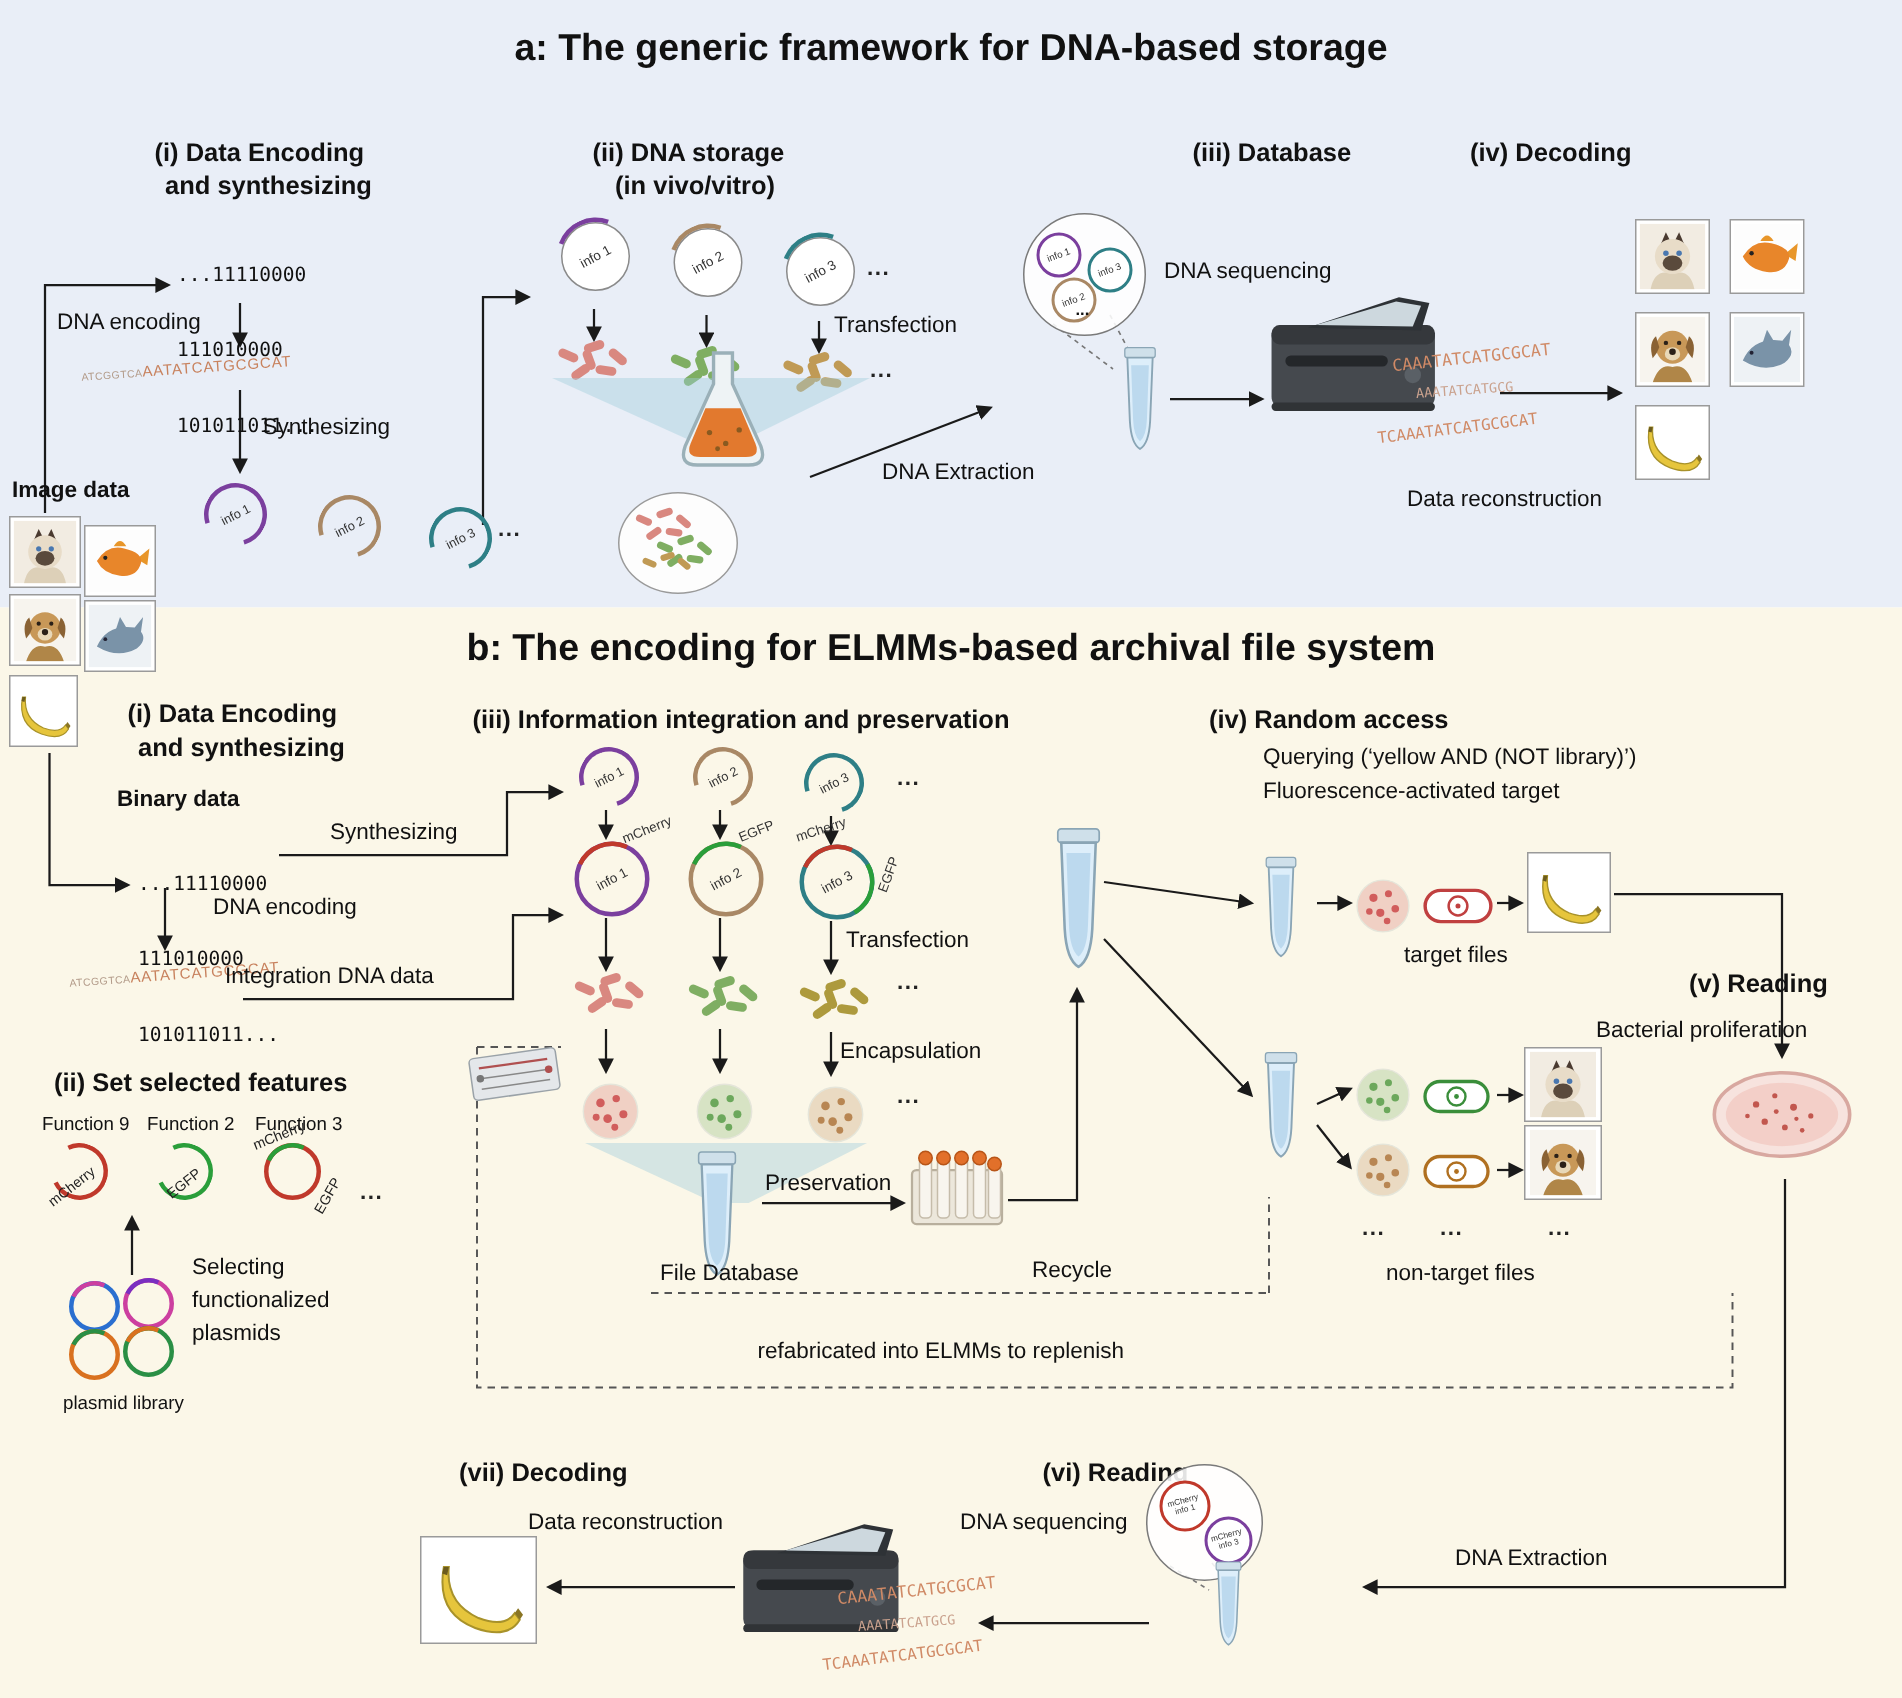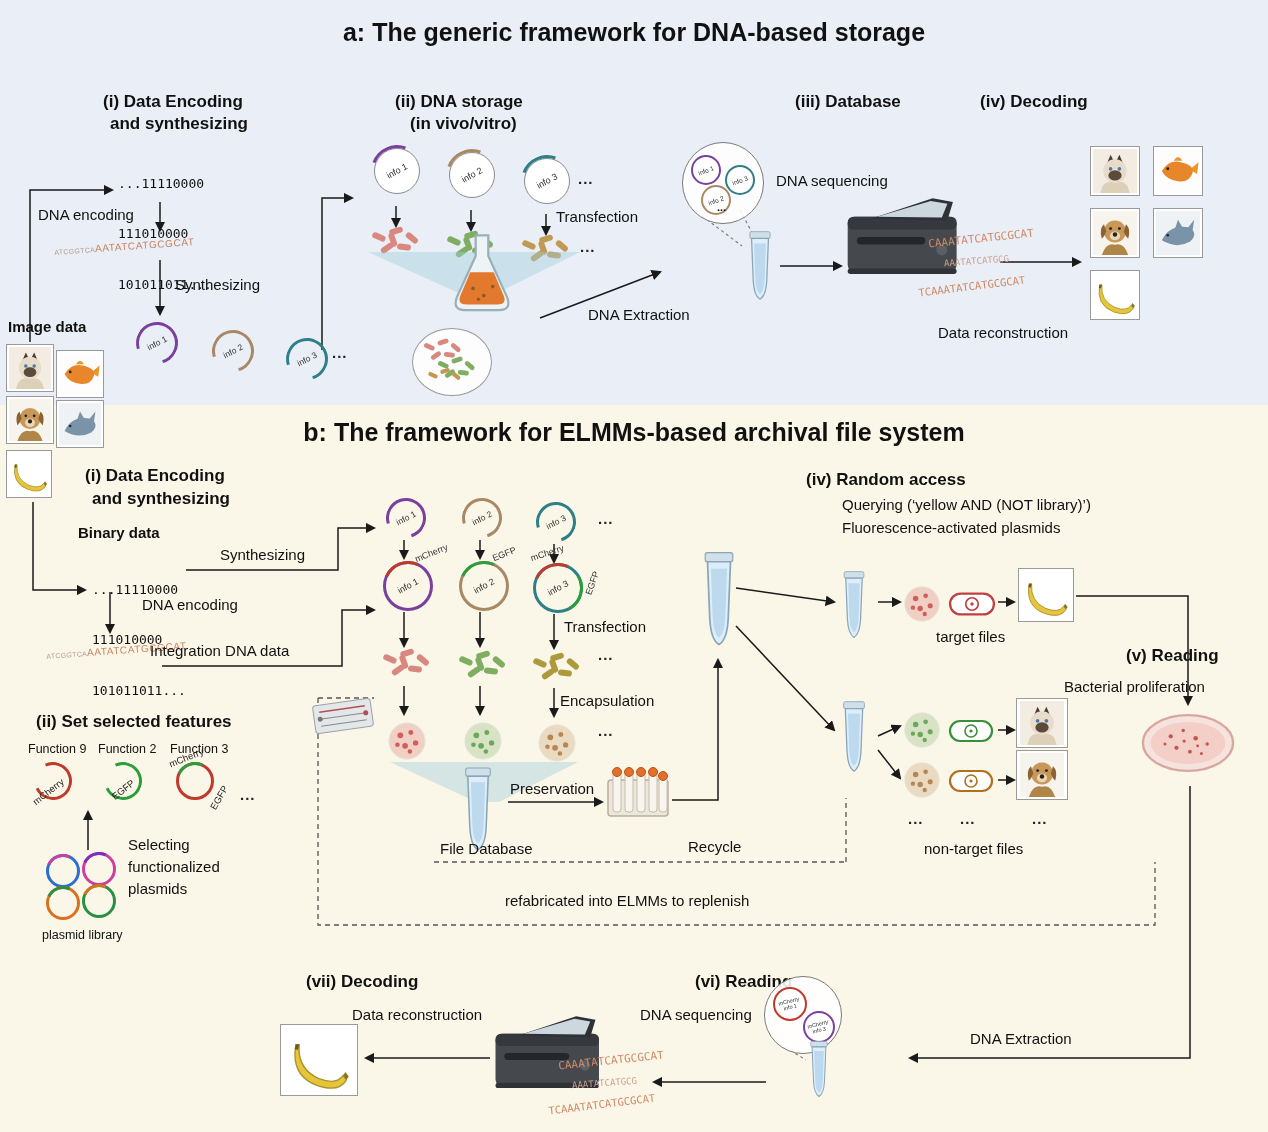--- a/index.html
+++ b/index.html
@@ -406,21 +406,21 @@
         <use href="#im-dolphin"></use>
       </svg>
     </div>
   <div class="imgbox" style="left:1090px;top:270px;width:50px;height:50px">
       <svg>
         <use href="#im-banana"></use>
       </svg>
     </div>
   <div class="abs t-lbl" style="left:938px;top:324px">Data reconstruction</div>
 
-  <div class="abs t-title ctr" style="left:0;right:0;top:418px">b: The framework for ELMMs-based archival file system</div>
+  <div class="abs t-title ctr" style="left:0;right:0;top:418px">b: The encoding for ELMMs-based archival file system</div>
 
   <div class="abs t-step" style="left:85px;top:466px">(i) Data Encoding</div>
   <div class="abs t-step" style="left:92px;top:489px">and synthesizing</div>
   <div class="abs t-lbl" style="left:78px;top:524px;font-weight:bold">Binary data</div>
   <div class="abs t-mono" style="left:92px;top:548px">
     <span style="display:block">...11110000</span>
     <span style="display:block">111010000</span>
     <span style="display:block">101011011...</span>
   </div>
   <div class="abs t-lbl" style="left:220px;top:546px">Synthesizing</div>
@@ -444,20 +444,21 @@
   <div class="abs t-dots" style="left:240px;top:786px">...</div>
   <div class="abs t-lbl" style="left:128px;top:836px">Selecting</div>
   <div class="abs t-lbl" style="left:128px;top:858px">functionalized</div>
   <div class="abs t-lbl" style="left:128px;top:880px">plasmids</div>
   <div class="plasmid" style="--c1:#2a6fd0;--c2:#cc3fa0;left:46px;top:854px;width:28px;height:28px"></div>
   <div class="plasmid" style="--c1:#cc3fa0;--c2:#7a2fc0;left:82px;top:852px;width:28px;height:28px"></div>
   <div class="plasmid" style="--c1:#d9711f;--c2:#2a8f45;left:46px;top:886px;width:28px;height:28px"></div>
   <div class="plasmid" style="--c1:#2a8f45;--c2:#d9711f;left:82px;top:884px;width:28px;height:28px"></div>
   <div class="abs t-sm" style="left:42px;top:928px">plasmid library</div>
 
+  <div class="abs t-step" style="left:315px;top:470px">(iii) Information integration and preservation</div>
   <div class="arc" style="--c:#7b3f9e;left:386px;top:498px;width:34px;height:34px">
       <span>info 1</span>
     </div>
   <div class="arc" style="--c:#a98865;left:462px;top:498px;width:34px;height:34px">
       <span>info 2</span>
     </div>
   <div class="arc" style="--c:#2e7f86;left:536px;top:502px;width:34px;height:34px">
       <span>info 3</span>
     </div>
   <div class="abs t-dots" style="left:598px;top:510px">...</div>
@@ -533,21 +534,21 @@
   <div class="abs t-lbl" style="left:440px;top:840px">File Database</div>
   <div class="abs t-lbl" style="left:510px;top:780px">Preservation</div>
   <svg class="abs" style="left:606px;top:760px" width="64" height="64" viewBox="0 0 64 64">
       <use href="#rack"></use>
     </svg>
   <div class="abs t-lbl" style="left:688px;top:838px">Recycle</div>
   <div class="abs t-lbl" style="left:505px;top:892px">refabricated into ELMMs to replenish</div>
 
   <div class="abs t-step" style="left:806px;top:470px">(iv) Random access</div>
   <div class="abs t-lbl" style="left:842px;top:496px">Querying (‘yellow AND (NOT library)’)</div>
-  <div class="abs t-lbl" style="left:842px;top:519px">Fluorescence-activated plasmids</div>
+  <div class="abs t-lbl" style="left:842px;top:519px">Fluorescence-activated target</div>
 
   <svg class="abs" style="left:696px;top:550px" width="46" height="104" viewBox="0 0 40 90">
       <use href="#tube"></use>
     </svg>
   <svg class="abs" style="left:836px;top:570px" width="36" height="74" viewBox="0 0 40 90">
       <use href="#tube"></use>
     </svg>
   <svg class="abs" style="left:902px;top:584px;color:#cc4a4a" width="40" height="40" viewBox="0 0 44 44">
       <use href="#capsule"></use>
     </svg>

